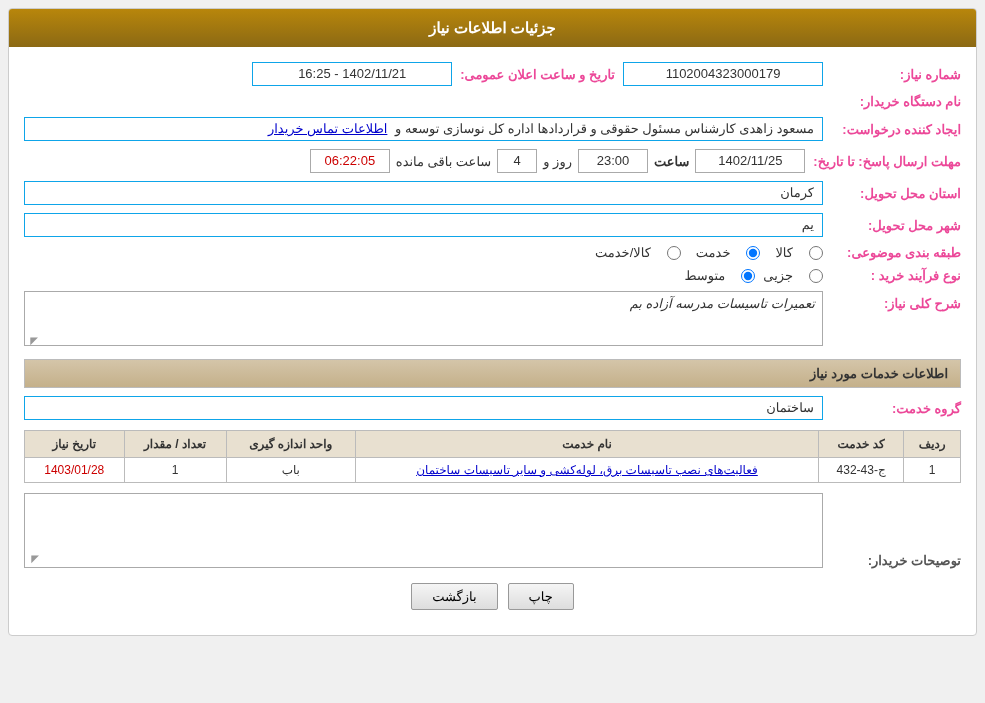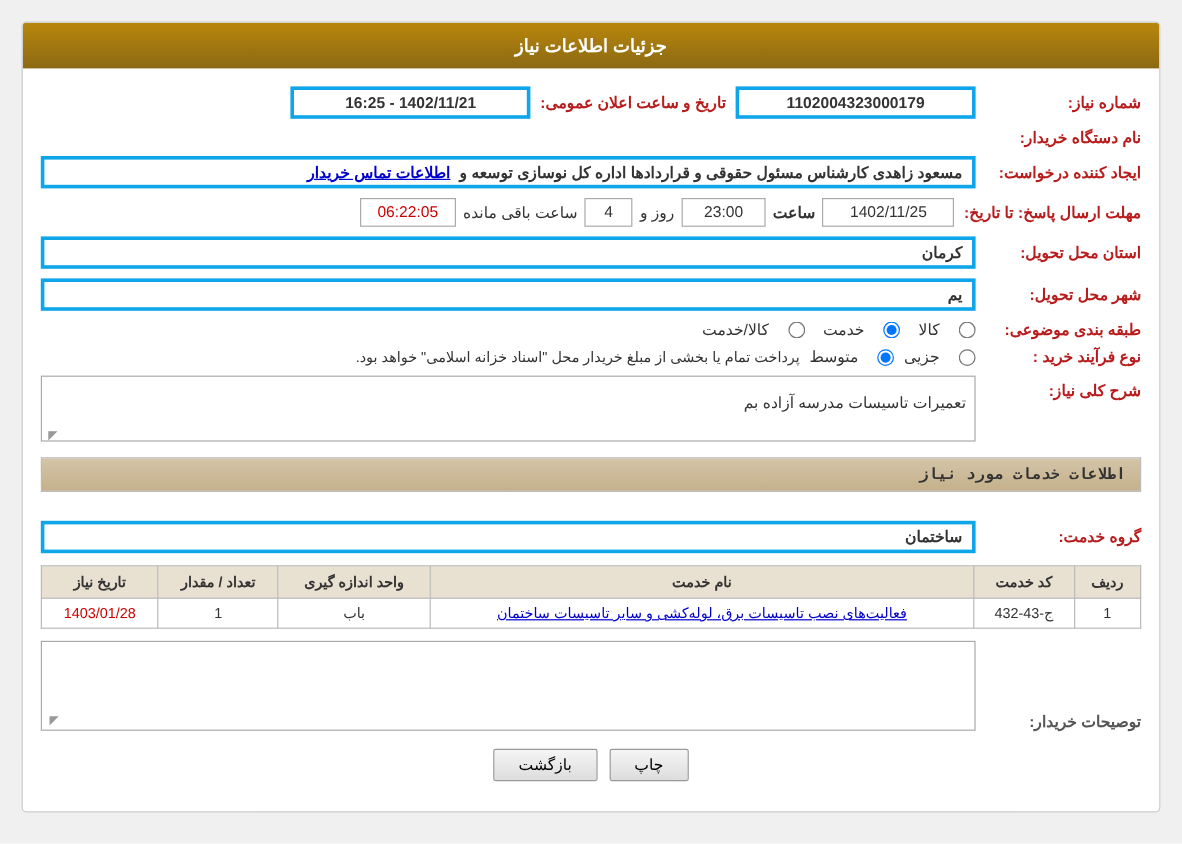--- a/index.html
+++ b/index.html
@@ -7,21 +7,21 @@
       font-family: Tahoma, Arial, sans-serif;
       background: #f0f0f0;
       direction: rtl;
       font-size: 13px;
       color: #333;
     }
     .page-wrapper {
       width: 985px;
       min-height: 703px;
       background: #f0f0f0;
-      padding: 18px;
+      padding: 8px;
     }
     .main-card {
       background: #fff;
       border: 1px solid #ccc;
       border-radius: 4px;
       overflow: hidden;
     }
     .card-header {
       background: linear-gradient(to bottom, #b8860b, #8b6914);
       color: #fff;
@@ -33,34 +33,33 @@
     .card-body {
       padding: 15px;
     }
     .info-row {
       display: flex;
       align-items: center;
       margin-bottom: 8px;
       gap: 8px;
     }
     .info-label {
-      color: #b91c1c;
+      color: #ec4899;
       font-weight: bold;
       min-width: 130px;
       text-align: right;
       white-space: nowrap;
     }
     .info-value {
-      border: 3px solid #0ea5e9;
+      border: 1px solid #0ea5e9;
       background: #fff;
       padding: 3px 8px;
       min-height: 24px;
       flex: 1;
       text-align: right;
-      font-weight: bold;
     }
     .info-value.narrow {
       flex: 0 0 200px;
     }
     .info-value.wide {
       flex: 1;
     }
     .date-box {
       border: 1px solid #aaa;
       padding: 3px 8px;
@@ -70,23 +69,22 @@
     .link-text {
       color: #0000cc;
       text-decoration: underline;
       cursor: pointer;
     }
     .section-header {
       background: linear-gradient(to bottom, #d4c5a9, #c4b08a);
       padding: 6px 12px;
       font-weight: bold;
       font-size: 13px;
-      margin: 10px 0 24px 0;
+      margin: 10px 0 8px 0;
       border: 1px solid #bbb;
-      font-family: Liberation Mono, monospace;
     }
     .radio-row {
       display: flex;
       align-items: center;
       gap: 15px;
       flex: 1;
     }
     .radio-item {
       display: flex;
       align-items: center;
@@ -276,29 +274,28 @@
         <span class="info-label">نوع فرآیند خرید :</span>
         <div class="type-row">
           <div class="radio-item">
             <input type="radio" class="radio-input" name="purchase_type" value="jozvi" style="">
             <span>جزیی</span>
           </div>
           <div class="radio-item">
             <input type="radio" class="radio-input" name="purchase_type" value="motavasset" checked="" style="">
             <span>متوسط</span>
           </div>
-          <span class="notice-text">پرداخت تمام یا بخشی از مبلغ خریدار محل "اسناد خزانه اسلامی" خواهد بود.</span>
         </div>
       </div>
 
       <div class="info-row" style="align-items: flex-start;">
         <span class="info-label" style="padding-top:5px;">شرح کلی نیاز:</span>
         <div style="flex:1; position:relative;">
           <textarea class="textarea-box" style="min-height: 55px;" readonly=""></textarea>
-          <span style="position:absolute; top:15px; right:8px; pointer-events:none; color:#333;">تعمیرات تاسیسات مدرسه آزاده بم</span>
+          <span style="position:absolute; top:5px; right:8px; pointer-events:none; color:#333;font-style:italic;">تعمیرات تاسیسات مدرسه آزاده بم</span>
           <span class="resize-handle">◤</span>
         </div>
       </div>
 
       <div class="section-header">اطلاعات خدمات مورد نیاز</div>
 
       <div class="info-row">
         <span class="info-label">گروه خدمت:</span>
         <div class="info-value wide">ساختمان</div>
       </div>

